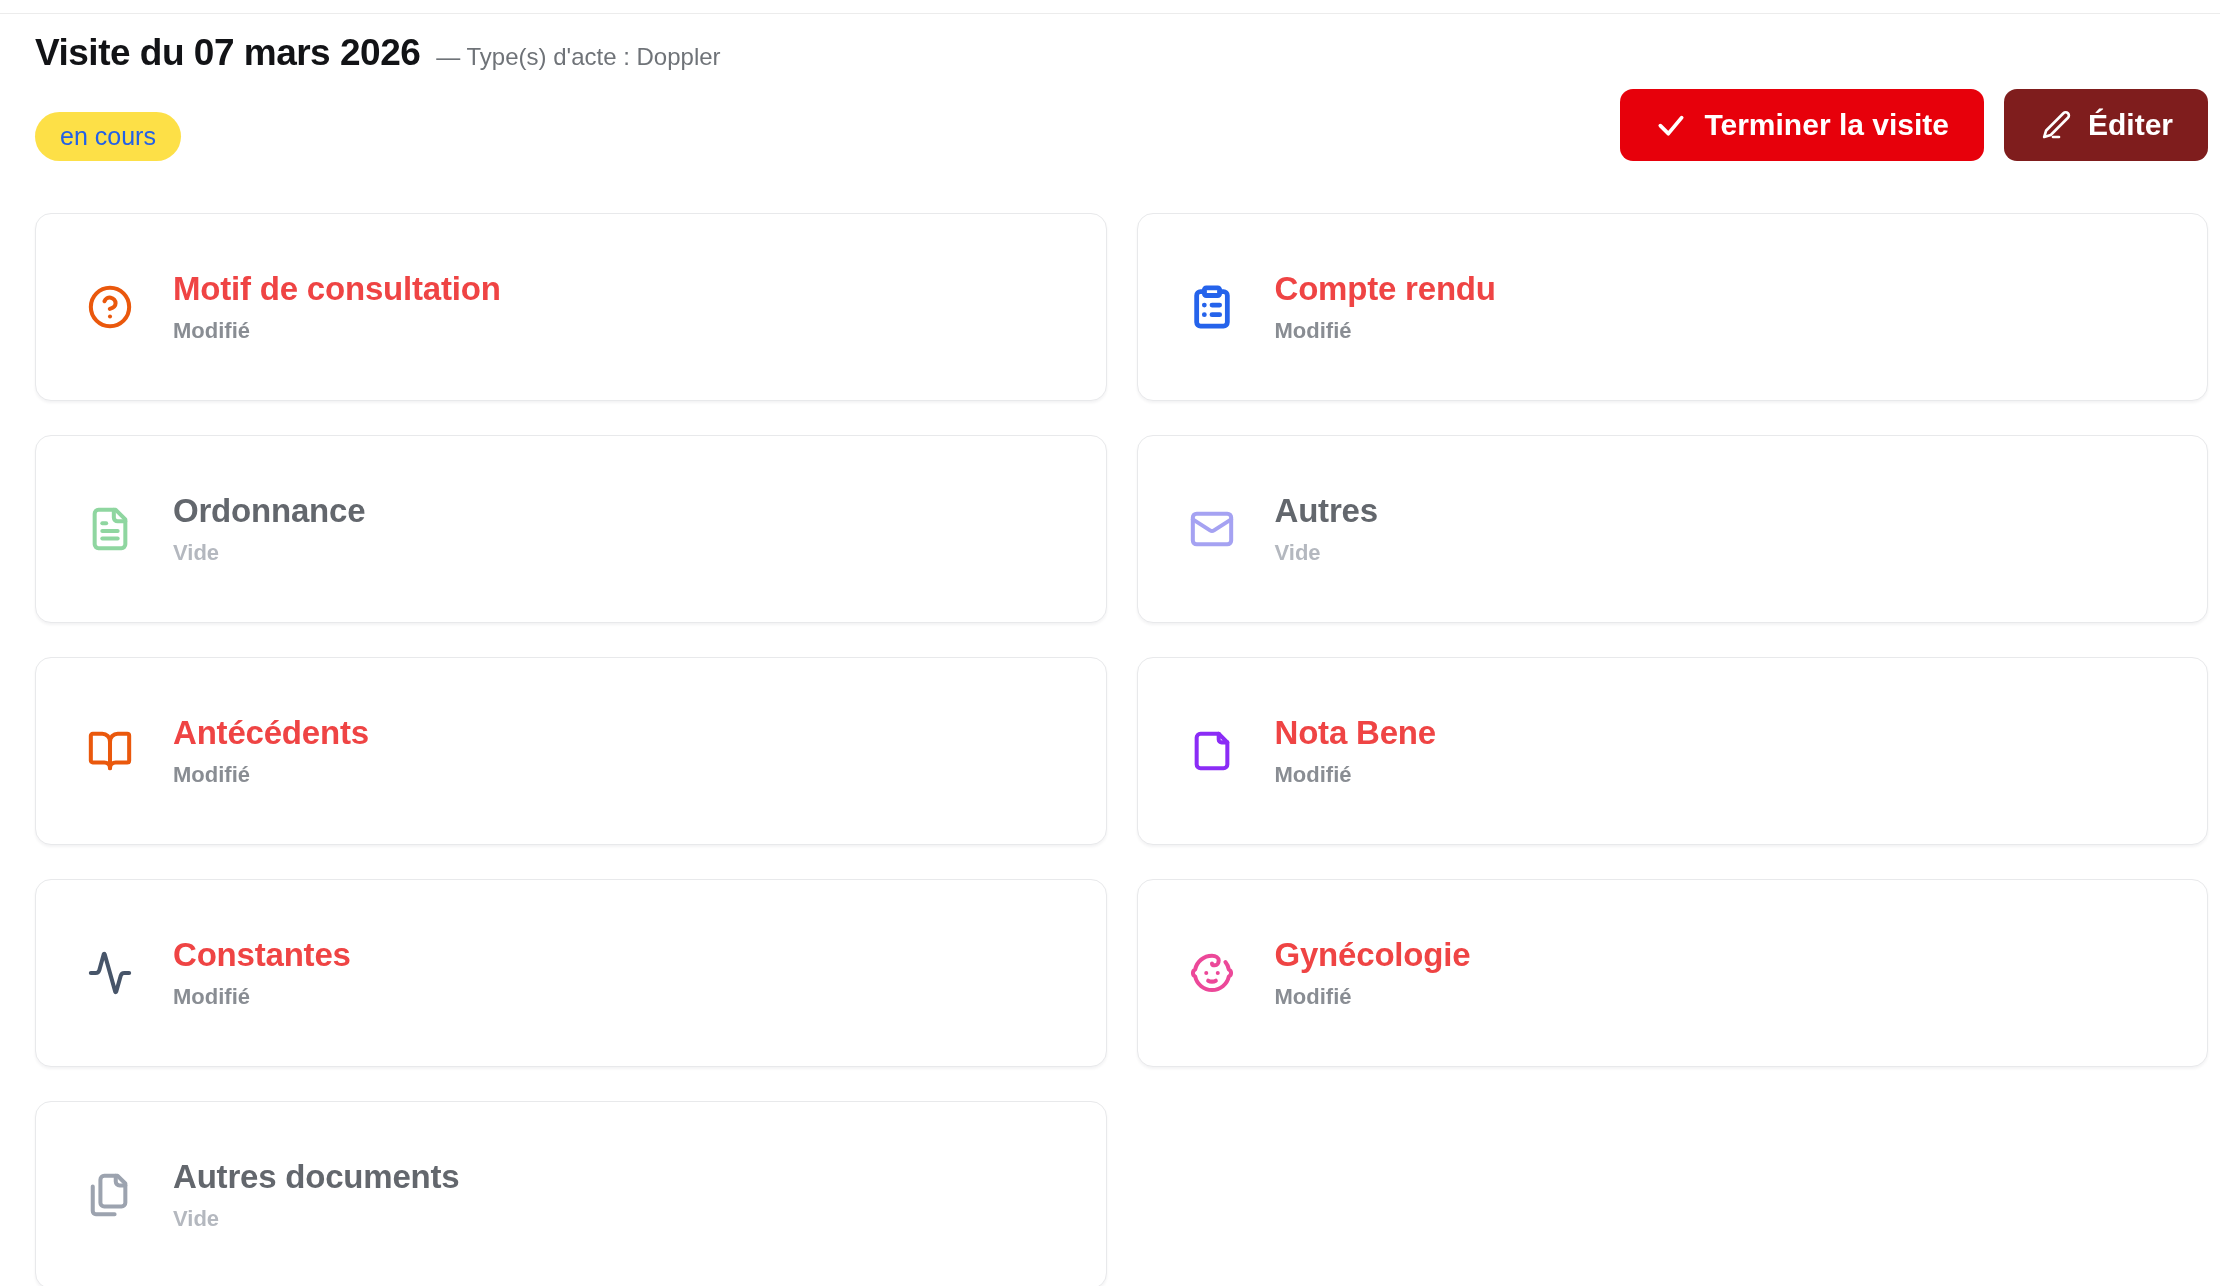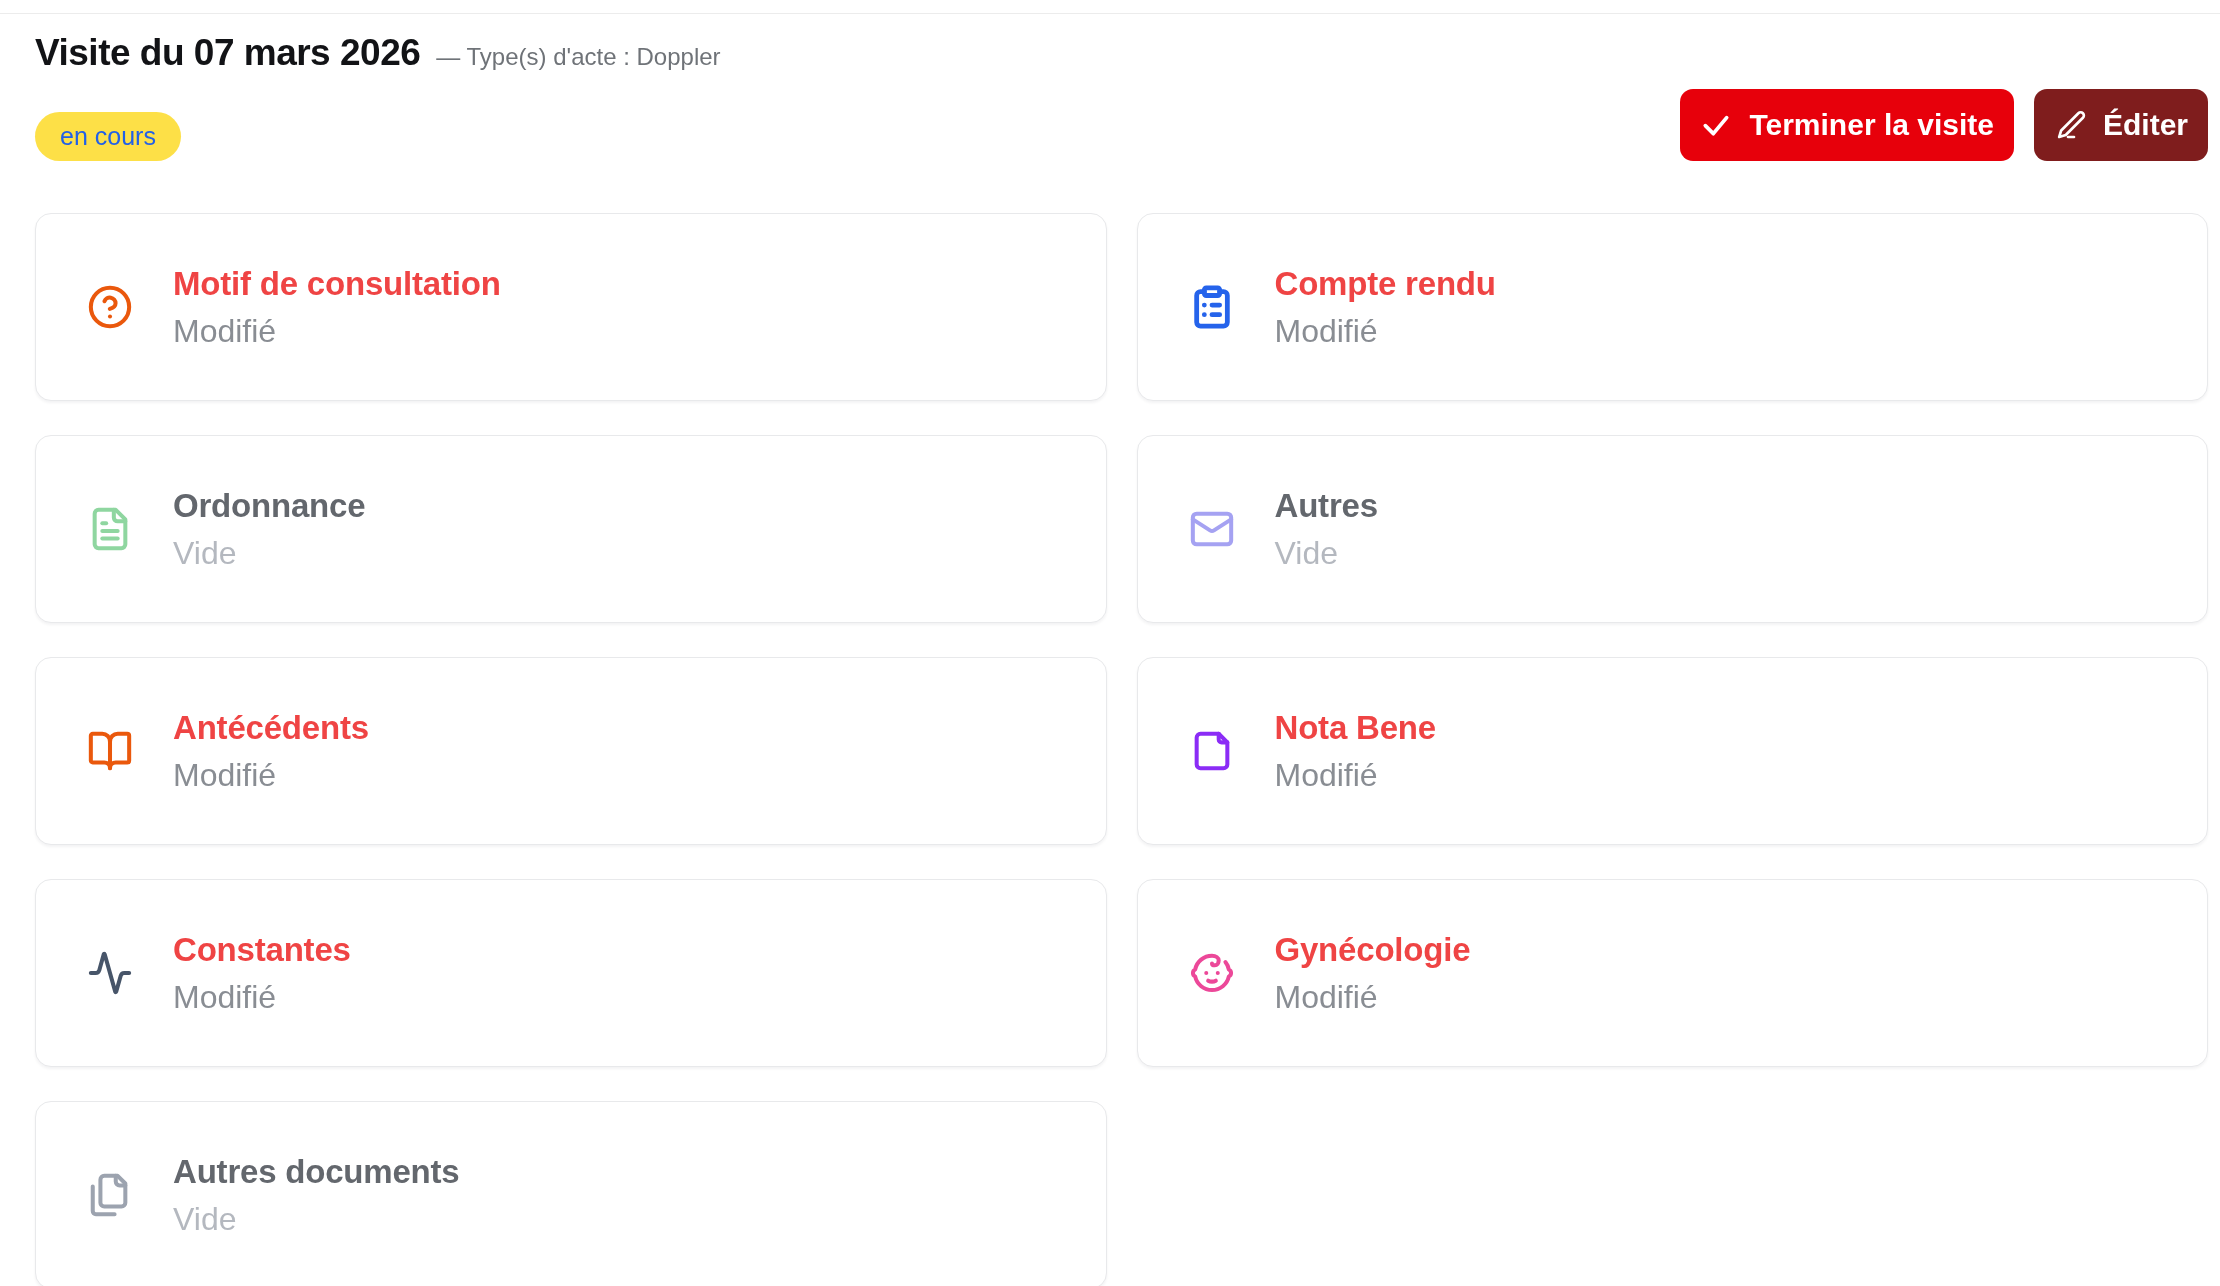--- a/index.html
+++ b/index.html
@@ -10,21 +10,21 @@
   }
   .top-hairline { position:absolute; top:13px; left:0; width:100%; height:1px; background:#ececec; }
   .content { padding:24px 12px 0 35px; }
   .header-row { display:flex; justify-content:space-between; align-items:flex-end; }
   .title-wrap { display:flex; align-items:baseline; gap:16px; padding-top:8px; }
   .page-title { font-size:37px; font-weight:700; color:#121316; letter-spacing:-0.5px; }
   .page-subtitle { font-size:24px; font-weight:400; color:#6f7378; }
   .actions { display:flex; gap:20px; }
   .btn {
     height:72px; border:none; border-radius:13px; cursor:pointer;
-    display:flex; align-items:center; gap:17px; padding:0 20px;
+    display:flex; align-items:center; gap:17px; padding:0 35px;
     font-family:"Liberation Sans", sans-serif; font-size:30px; font-weight:600; color:#ffffff;
   }
   .btn-finish { background:#e7000b; }
   .btn-edit  { background:#7f1d1d; }
   .btn svg { display:block; }
   .badge {
     display:inline-block; margin-top:38px; background:#fde047; color:#2160e8;
     font-size:25px; font-weight:500; padding:10px 25px; border-radius:999px;
   }
   .grid {
@@ -32,21 +32,21 @@
     column-gap:30px; row-gap:34px;
   }
   .card {
     height:188px; background:#ffffff; border:1.5px solid #e8e9eb; border-radius:16px;
     box-shadow:0 2px 3px rgba(16,24,40,0.05);
     display:flex; align-items:center; gap:40px; padding:0 40px 0 51px; cursor:pointer;
   }
   .card-icon { width:46px; height:46px; flex:none; }
   .card-icon svg { width:46px; height:46px; display:block; }
   .card-title { font-size:33px; font-weight:600; color:#ef4444; letter-spacing:-0.2px; }
-  .card-status { font-size:32px; font-weight:400; color:#898d93; margin-top:10px; }
+  .card-status { font-size:22px; font-weight:700; color:#898d93; margin-top:10px; }
   .card.muted .card-title { color:#63676d; }
   .card.muted .card-status { color:#b4b8bf; }
 </style>
 </head>
 <body>
 
 <div class="page">
   <div class="top-hairline"></div>
   <div class="content">
     <div class="header-row">

